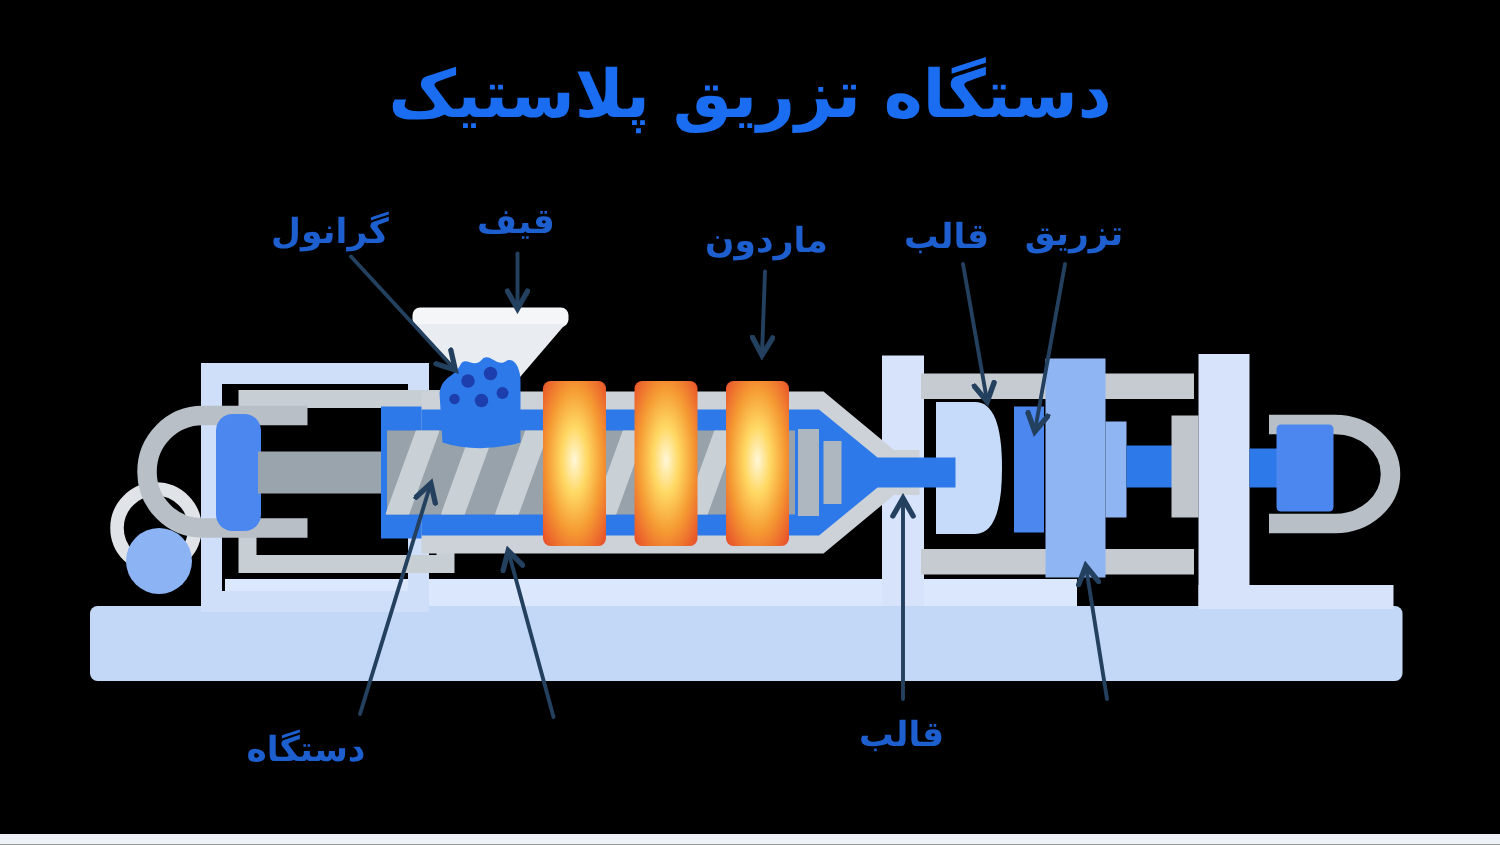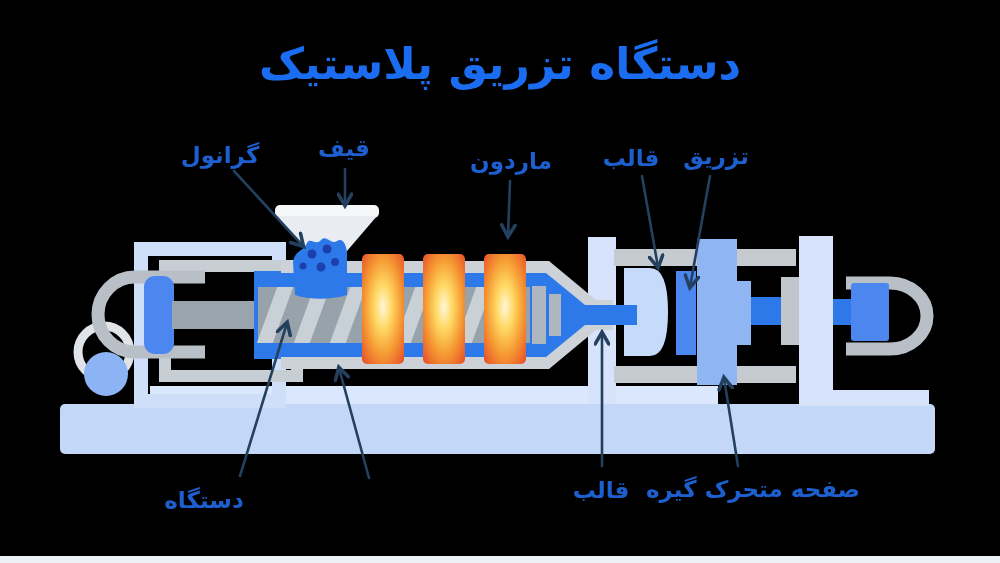--- a/index.html
+++ b/index.html
@@ -134,14 +134,13 @@
     </g>
   </svg>
 
   <div class="lbl" style="left:220px;top:155px">گرانول</div>
   <div class="lbl" style="left:344px;top:148px">قیف</div>
   <div class="lbl" style="left:511px;top:161px">ماردون</div>
   <div class="lbl" style="left:631px;top:158px">قالب</div>
   <div class="lbl" style="left:716px;top:156px">تزریق</div>
   <div class="lbl" style="left:204px;top:500px">دستگاه</div>
   <div class="lbl" style="left:601px;top:490px">قالب</div>
-  <div class="lbl" style="left:753px;top:489px">صفحه متحرک گیره</div>
 </div>
 
 </body></html>

